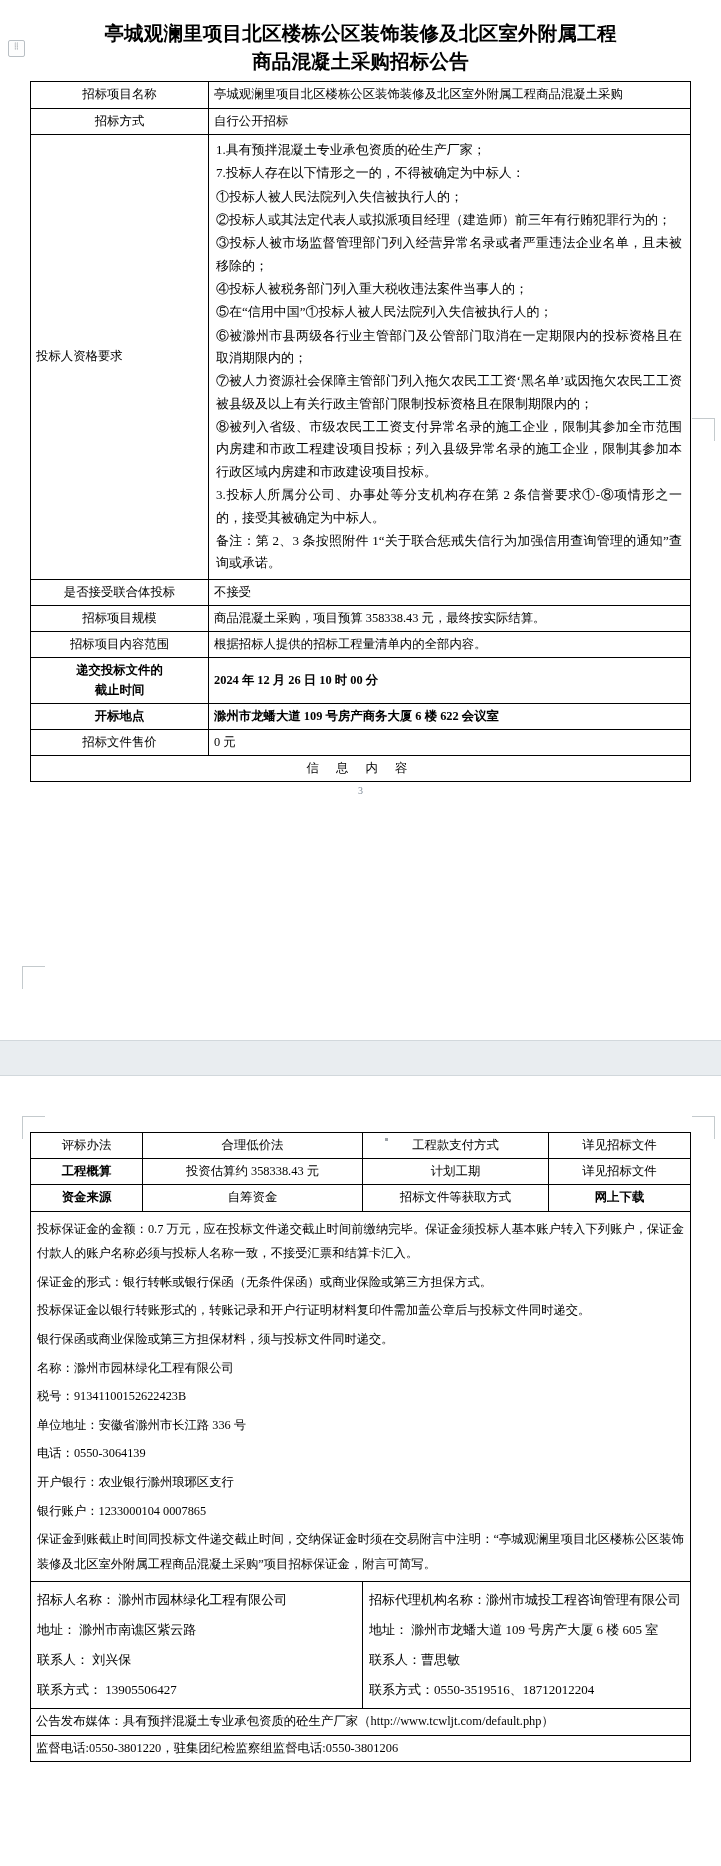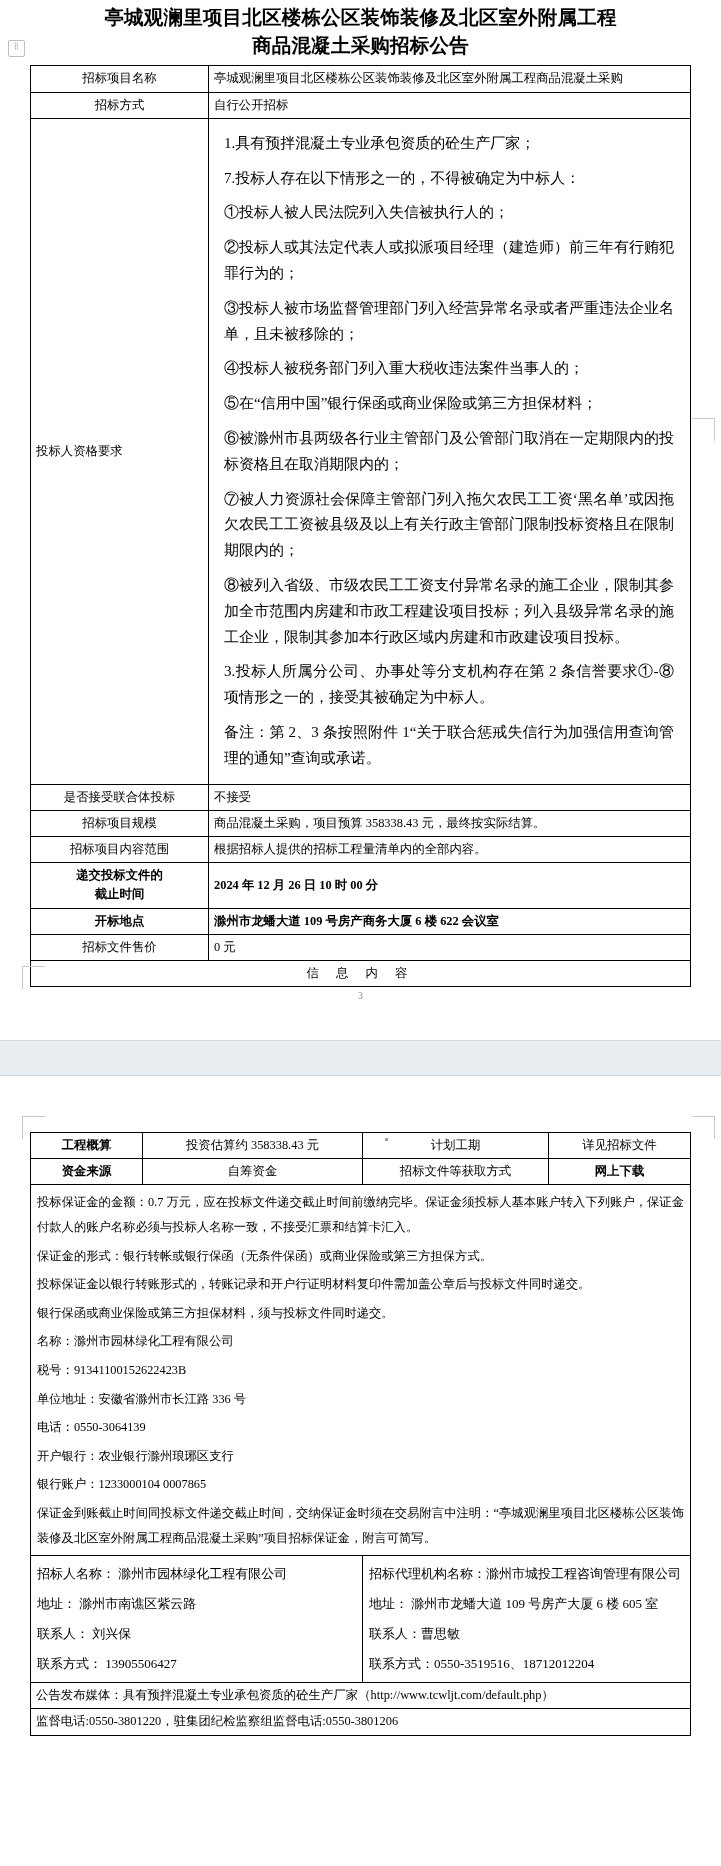--- a/index.html
+++ b/index.html
@@ -30,21 +30,21 @@
   .page-2 { padding-top: 56px; height: 786px; }
 
   
   .doc-title {
     text-align: center;
     font-family: "Liberation Serif", "DejaVu Serif", serif;
     font-weight: bold;
     font-size: 19.5px;
     line-height: 1.42;
     letter-spacing: 0.2px;
-    padding: 4px 34px 6px 34px;
+    padding: 20px 34px 6px 34px;
     margin: 0;
   }
   .doc-title .line { display: block; }
 
   
   .tbl-handle {
     position: absolute;
     width: 17px;
     height: 17px;
     border: 1px solid #b9bfc4;
@@ -88,24 +88,24 @@
     word-break: break-all;
   }
   .lbl { text-align: center; }
   .lbl-mid { text-align: left; vertical-align: middle; }
   .val { text-align: left; padding-left: 7px; }
   .bold { font-weight: bold; }
   .center { text-align: center; }
 
   
   .qual p {
-    margin: 9px;
+    margin: 1px;
     padding: 0 2px 0 1px;
     line-height: 1.72;
-    font-size: 15px;
+    font-size: 13px;
     text-align: justify;
     text-justify: inter-ideograph;
   }
   .info-row td {
     text-align: center;
     letter-spacing: 7px;
     padding: 5px 0 6px 0;
     font-size: 12.6px;
   }
   .page-num {
@@ -167,21 +167,21 @@
 
       <tr>
         <td class="lbl-mid">投标人资格要求</td>
         <td class="val qual">
           <p>1.具有预拌混凝土专业承包资质的砼生产厂家；</p>
           <p>7.投标人存在以下情形之一的，不得被确定为中标人：</p>
           <p>①投标人被人民法院列入失信被执行人的；</p>
           <p>②投标人或其法定代表人或拟派项目经理（建造师）前三年有行贿犯罪行为的；</p>
           <p>③投标人被市场监督管理部门列入经营异常名录或者严重违法企业名单，且未被移除的；</p>
           <p>④投标人被税务部门列入重大税收违法案件当事人的；</p>
-          <p>⑤在“信用中国”银行保函或商业保险或第三方担保材料；</p>
+          <p>⑤在“信用中国”①投标人被人民法院列入失信被执行人的；</p>
           <p>⑥被滁州市县两级各行业主管部门及公管部门取消在一定期限内的投标资格且在取消期限内的；</p>
           <p>⑦被人力资源社会保障主管部门列入拖欠农民工工资‘黑名单’或因拖欠农民工工资被县级及以上有关行政主管部门限制投标资格且在限制期限内的；</p>
           <p>⑧被列入省级、市级农民工工资支付异常名录的施工企业，限制其参加全市范围内房建和市政工程建设项目投标；列入县级异常名录的施工企业，限制其参加本行政区域内房建和市政建设项目投标。</p>
           <p>3.投标人所属分公司、办事处等分支机构存在第 2 条信誉要求①-⑧项情形之一的，接受其被确定为中标人。</p>
           <p>备注：第 2、3 条按照附件 1“关于联合惩戒失信行为加强信用查询管理的通知”查询或承诺。</p>
         </td>
       </tr>
 
       <tr>
         <td class="lbl">是否接受联合体投标</td>
@@ -230,20 +230,26 @@
   <div class="page-dot" style="left:385px; top:62px;"></div>
 
   <table class="doc" style="width:660px;">
     <colgroup>
       <col style="width:112px">
         <col style="width:220px">
       <col style="width:186px">
         <col style="width:142px">
     </colgroup>
     <tbody>
+      <tr>
+        <td class="center">评标办法</td>
+        <td class="center">合理低价法</td>
+        <td class="center">工程款支付方式</td>
+        <td class="center">详见招标文件</td>
+      </tr>
       <tr>
         <td class="center bold">工程概算</td>
         <td class="center">投资估算约 358338.43 元</td>
         <td class="center">计划工期</td>
         <td class="center">详见招标文件</td>
       </tr>
       <tr>
         <td class="center bold">资金来源</td>
         <td class="center">自筹资金</td>
         <td class="center">招标文件等获取方式</td>

